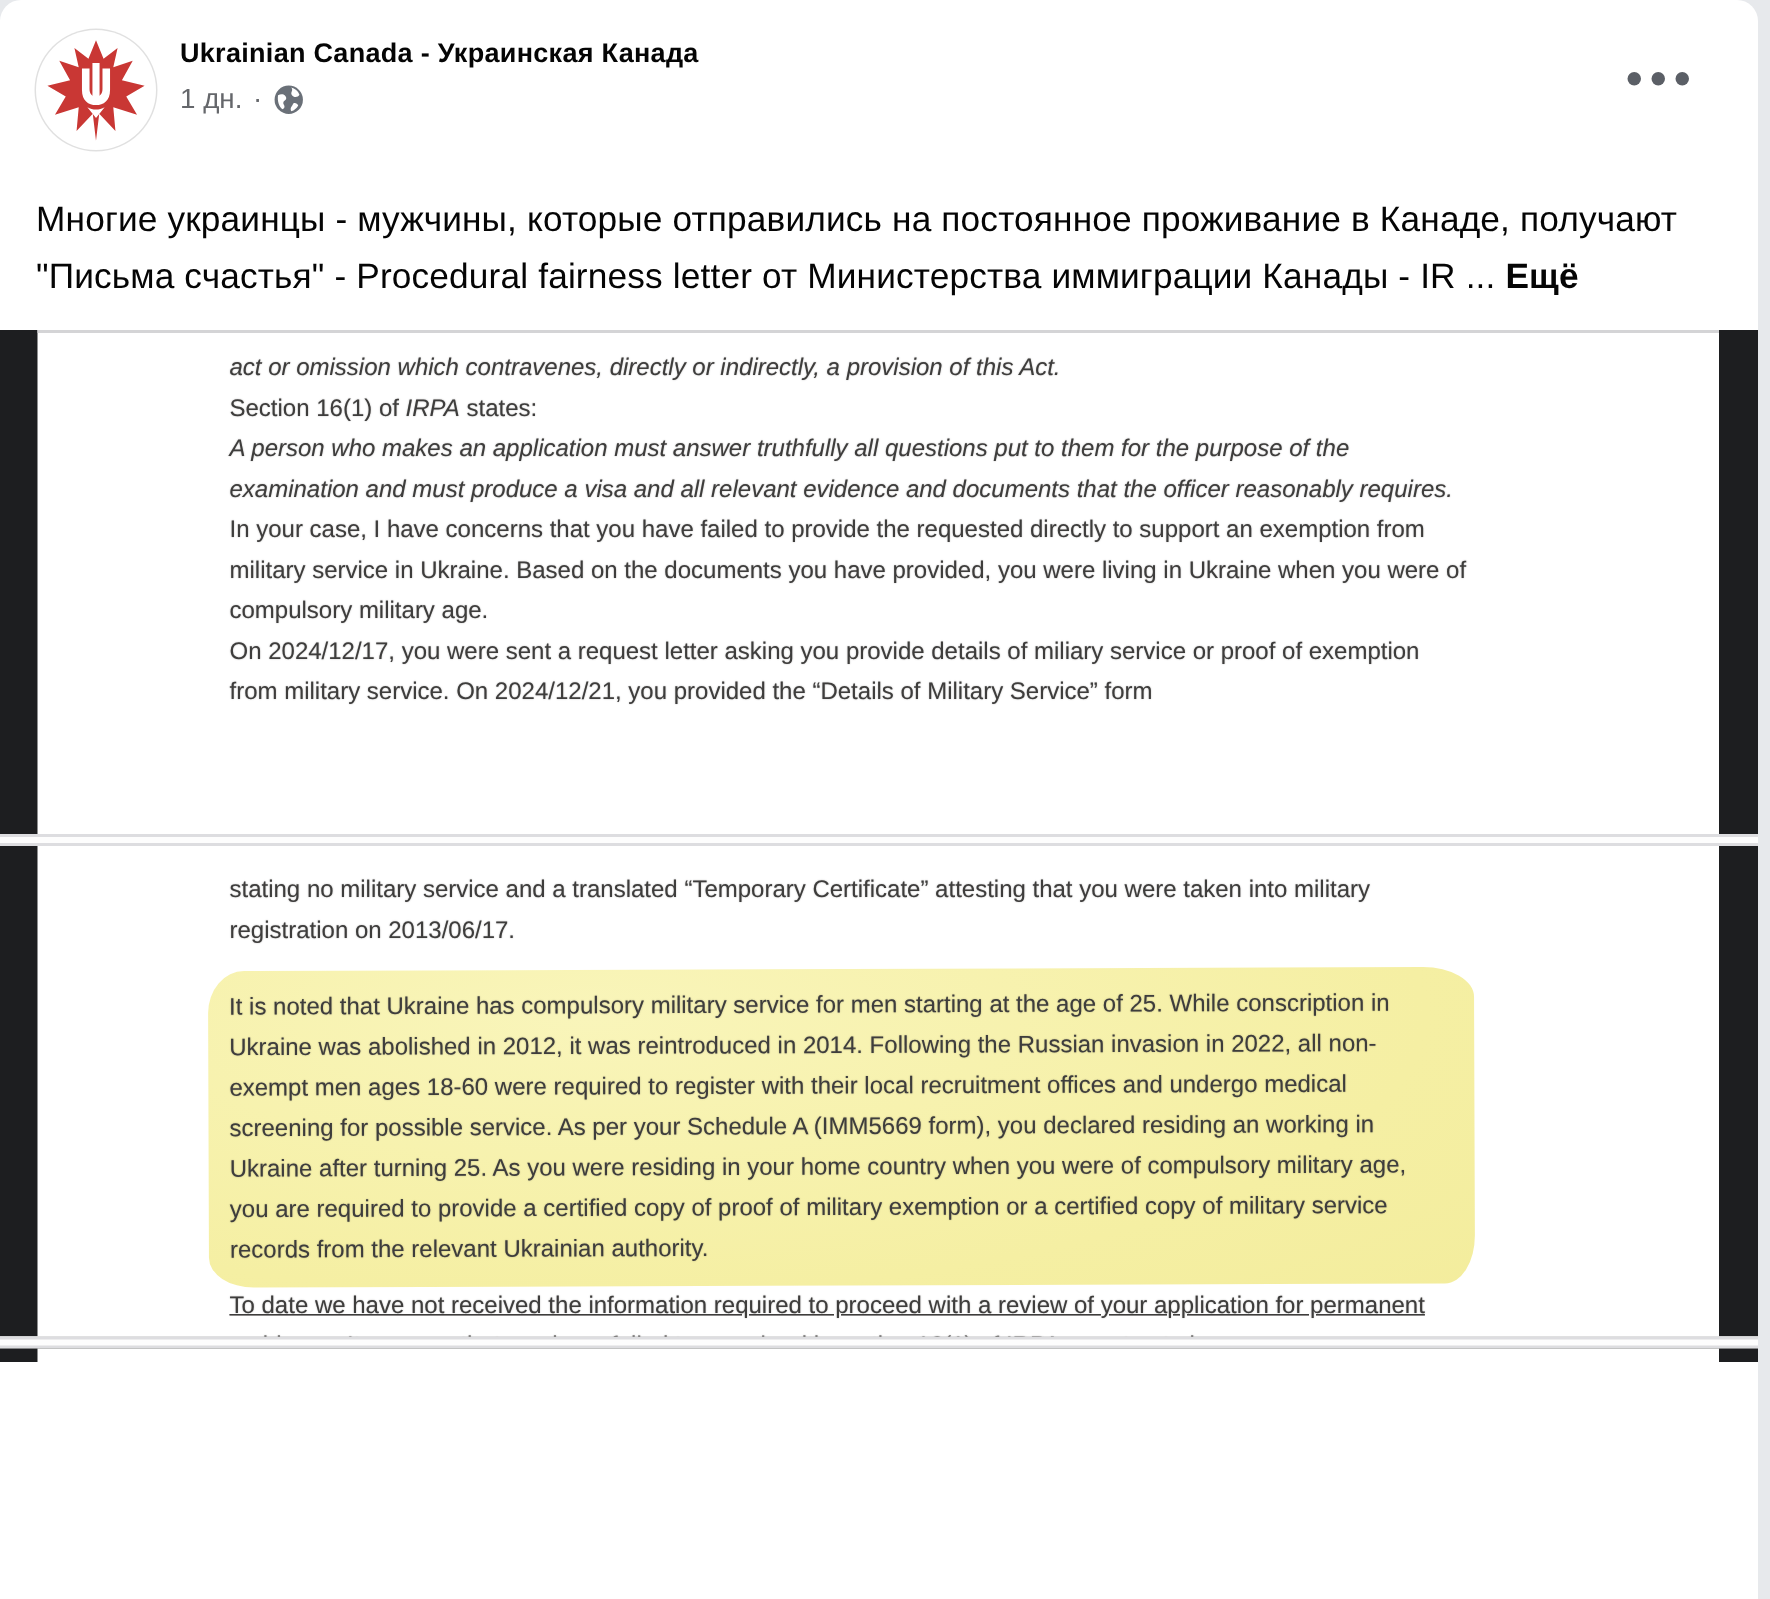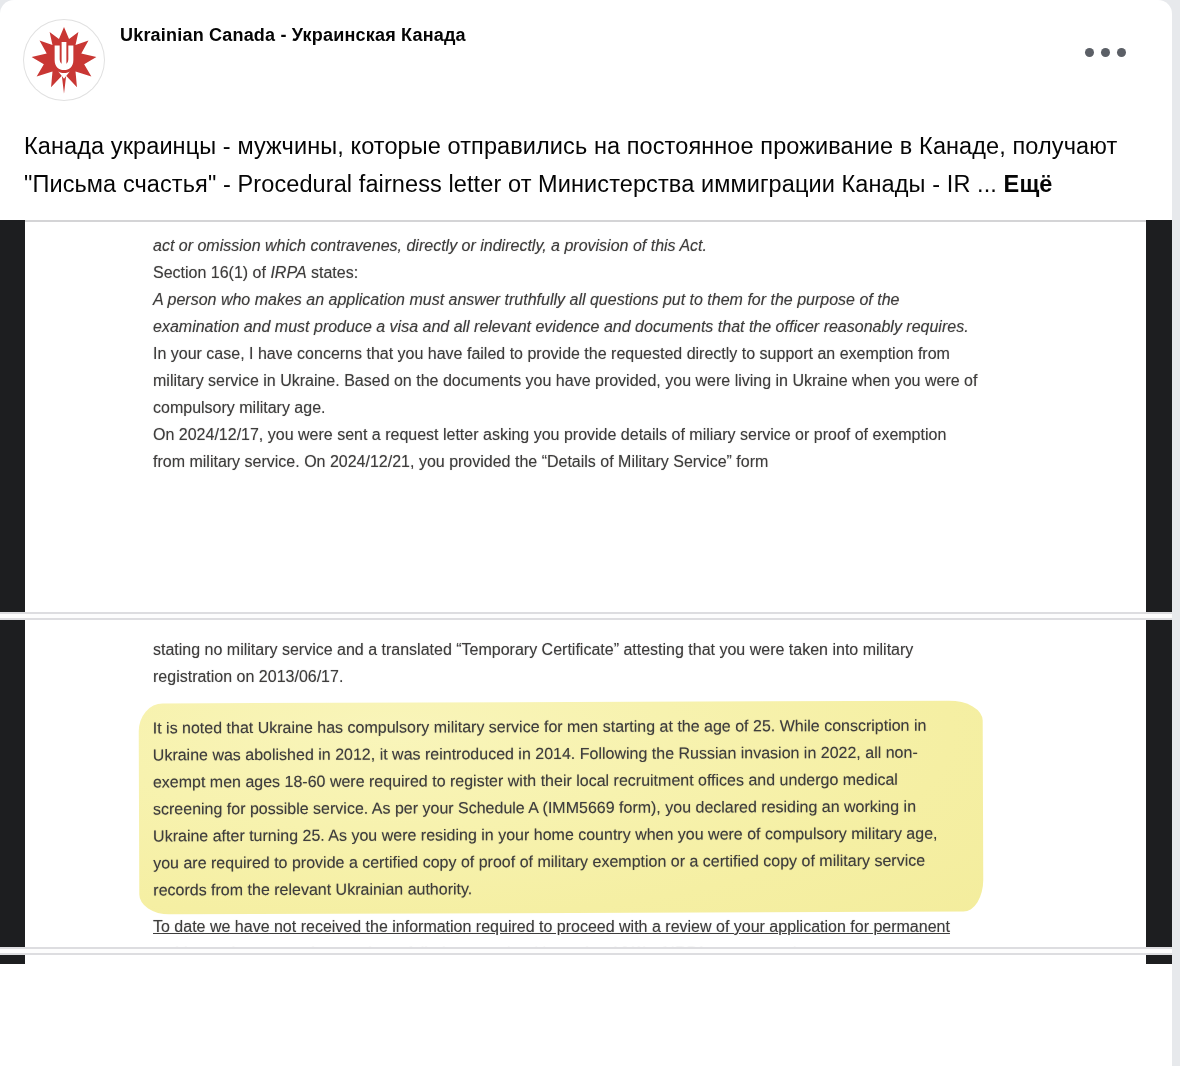--- a/index.html
+++ b/index.html
@@ -38,21 +38,21 @@
   }
   .see-more{font-weight:700;cursor:pointer;margin-top:21px;}
   
   .attachment{margin-top:17px;cursor:pointer;}
   .img-seg{background:var(--image-bar);padding:0 26px 0 25px;}
   .page{
     background:#fff;color:var(--doc-text);font-size:16px;line-height:27px;
     text-shadow:0 0 1px rgba(64,62,60,.45);
   }
   .page p{margin:0;}
-  .page1{height:392px;padding:10px 168px 4px 128px;border-top:2px solid #d4d4d6;overflow:hidden;}
+  .page1{height:336px;padding:10px 168px 4px 128px;border-top:2px solid #d4d4d6;overflow:hidden;}
   .italic{font-style:italic;}
   .p-section{margin-top:17px;}
   .p-quote{margin-top:24px;}
   .p-concerns{margin-top:34px;}
   .p-request{margin-top:34px;}
   .seg-divider{height:8px;background:#fdfdfd;border-top:2px solid #dddde0;border-bottom:2px solid #dddde0;}
   .page2{height:327px;padding:16px 183px 0 128px;overflow:hidden;}
   .highlight{
     margin:12px -20px 0 -14px;padding:11px 18px 11px 14px;
     background:radial-gradient(120% 160% at 30% 15%, #f9f5ba 0%, var(--highlight-yellow) 55%, #f2eb98 100%);
@@ -71,29 +71,39 @@
     <div class="avatar">
       <svg viewBox="0 0 100 100">
         <path fill="var(--leaf-red)" d="M50 4 L57 21 L70 11 L66 29 L84 23 L74 41 L95 46 L78 56 L88 73 L66 66 L68 88 L53 72 L50 97 L47 72 L32 88 L34 66 L12 73 L22 56 L5 46 L26 41 L16 23 L34 29 L30 11 L43 21 Z"></path>
         <path fill="#fff" d="M37 30 v20 c0 10 6 14 13 14 s13 -4 13 -14 V30 h-7 v19 c0 4.5 -2.3 7 -6 7 s-6 -2.5 -6 -7 V30 Z"></path>
         <path fill="#fff" d="M46.7 25 h6.6 v38 h-6.6 Z"></path>
         <path fill="#fff" d="M42 66 l8 10 8 -10 c-5 2.8 -11 2.8 -16 0 Z"></path>
       </svg>
     </div>
     <div class="header-text">
       <div class="page-name">Ukrainian Canada - Украинская Канада</div>
+      <div class="meta">
+        <span class="timestamp">1 дн.</span>
+        <span>·</span>
+        <svg class="globe" viewBox="0 0 20 20">
+          <circle cx="10" cy="10" r="9" fill="#6a7078"></circle>
+          <path fill="#fff" d="M3.2 7.2c1.6-.9 3.4-.8 4.5.2 1 .9 1 2.3-.2 3-1 .6-1.3 1.7-.6 2.7.8 1.1.4 2.4-.9 2.9C4 14.7 2.6 11 3.2 7.2Z"></path>
+          <path fill="#fff" d="M11.5 2.3c2.4.5 4.4 2.2 5.3 4.5-.8 1.3-2.4 1.8-3.8 1.1-1.3-.6-1.8-2-1.1-3.2.5-.9.3-1.7-.4-2.4Z"></path>
+          <path fill="#fff" d="M13.3 12.1c1.2-.2 2.3.4 2.7 1.5-.9 1.8-2.5 3.1-4.4 3.7-.6-1-.5-2.2.3-3.1.5-.6.8-1.9 1.4-2.1Z"></path>
+        </svg>
+      </div>
     </div>
     <div class="menu-btn">
       <i></i>
         <i></i>
         <i></i>
     </div>
   </div>
 
-  <div class="post-text"><span>Канада украинцы - мужчины, которые отправились на постоянное проживание в Канаде, получают "Письма счастья" - Procedural fairness letter от Министерства иммиграции Канады - IR ... </span><span class="see-more">Ещё</span></div>
+  <div class="post-text"><span>Многие украинцы - мужчины, которые отправились на постоянное проживание в Канаде, получают "Письма счастья" - Procedural fairness letter от Министерства иммиграции Канады - IR ... </span><span class="see-more">Ещё</span></div>
 
   <div class="attachment">
 
     <div class="img-seg">
       <div class="page page1">
         <p class="italic">act or omission which contravenes, directly or indirectly, a provision of this Act.</p>
         <p class="p-section"><span>Section 16(1) of </span><span class="italic">IRPA</span><span> states:</span></p>
         <p class="italic p-quote">A person who makes an application must answer truthfully all questions put to them for the purpose of the examination and must produce a visa and all relevant evidence and documents that the officer reasonably requires.</p>
         <p class="p-concerns">In your case, I have concerns that you have failed to provide the requested directly to support an exemption from military service in Ukraine. Based on the documents you have provided, you were living in Ukraine when you were of compulsory military age.</p>
         <p class="p-request">On 2024/12/17, you were sent a request letter asking you provide details of miliary service or proof of exemption from military service. On 2024/12/21, you provided the “Details of Military Service” form</p>

